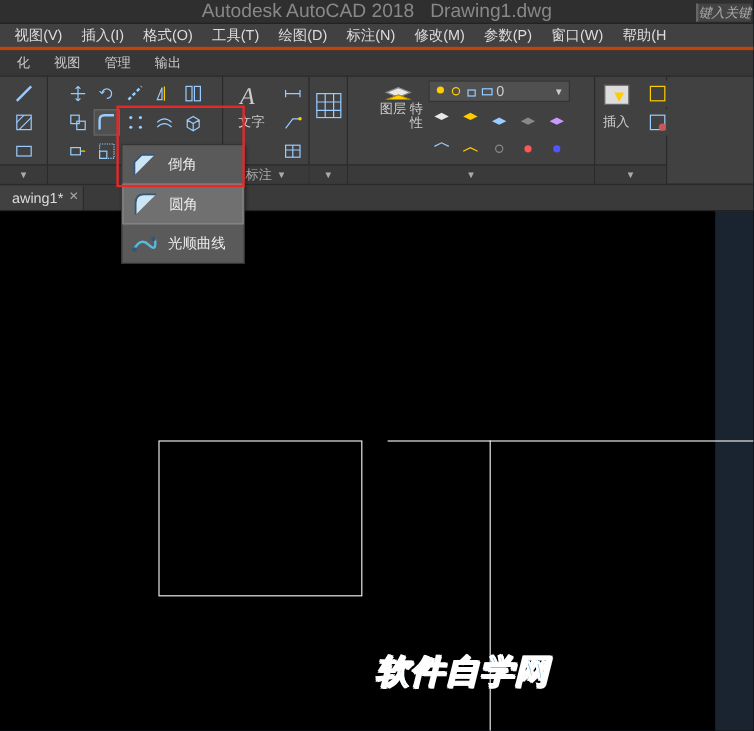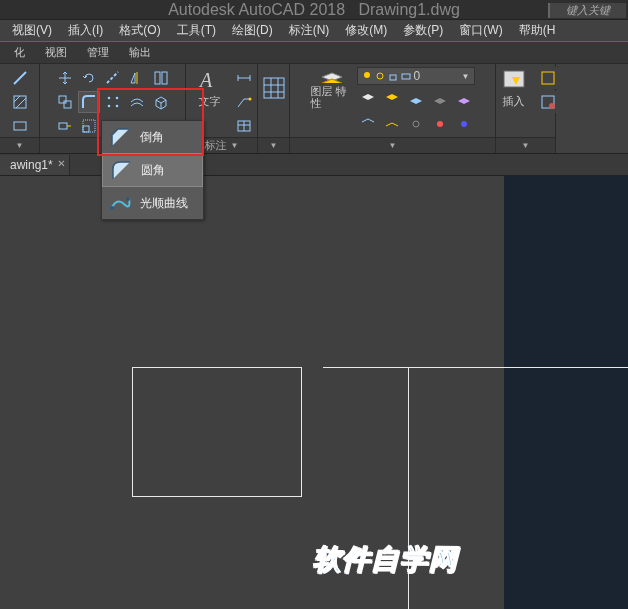--- a/index.html
+++ b/index.html
@@ -1,40 +1,40 @@
 <!DOCTYPE html>
 <html><head>
   <meta charset="utf-8">
   <style>
     * { margin: 0; padding: 0; box-sizing: border-box; }
     body { width: 628px; height: 609px; background: #1a2430; font-family: "Microsoft YaHei", sans-serif; font-size: 12px; color: #ccc; overflow: hidden; }
     .titlebar { height: 20px; background: #2f2f2f; display: flex; align-items: center; justify-content: center; position: relative; border-bottom: 1px solid #222; }
     .titlebar .title { color: #888; font-size: 16px; }
-    .titlebar .search { position: absolute; right: 2px; top: 3px; background: #444; color: #aaa; font-size: 11px; padding: 0 16px; border-left: 2px solid #666; font-style: italic; }
-    .menubar { height: 22px; background: #414141; display: flex; align-items: center; padding-left: 4px; border-bottom: 1px solid #c2410c; }
+    .titlebar .search { position: absolute; right: 2px; top: 3px; background: #444; color: #aaa; font-size: 11px; padding: 0 0; border-left: 2px solid #666; font-style: italic; }
+    .menubar { height: 22px; background: #414141; display: flex; align-items: center; padding-left: 4px; border-bottom: 3px solid #c2410c; }
     .menubar .menu-item { padding: 2px 8px; color: #ddd; font-size: 12px; cursor: pointer; }
     .tabstrip { height: 22px; background: #373737; display: flex; align-items: center; padding-left: 4px; border-bottom: 1px solid #2a2a2a; }
     .tabstrip .tab { padding: 2px 10px; color: #ccc; font-size: 11px; }
     .ribbon { height: 90px; background: #414141; display: flex; border-bottom: 1px solid #222; }
     .panel { border-right: 1px solid #2a2a2a; display: flex; flex-direction: column; align-items: center; padding: 3px 4px 0 4px; position: relative; }
     .panel-label { font-size: 11px; color: #aaa; height: 16px; width: 100%; text-align: center; background: #3a3a3a; border-top: 1px solid #2a2a2a; display: flex; justify-content: center; align-items: center; gap: 4px; position: absolute; bottom: 0; left: 0; cursor: pointer; }
     .panel-label .arrow { font-size: 8px; }
     .icon-btn { width: 22px; height: 22px; display: flex; align-items: center; justify-content: center; background: #414141; border: 1px solid transparent; cursor: pointer; }
     .icon-big { width: 42px; height: 42px; display: flex; flex-direction: column; align-items: center; justify-content: center; cursor: pointer; gap: 2px; }
     .icon-large-label { font-size: 11px; color: #ccc; }
     .col { display: flex; flex-direction: column; gap: 2px; }
     .highlight-box { position: absolute; top: 88px; left: 97px; width: 107px; height: 68px; border: 2px solid #e62828; pointer-events: none; z-index: 5; }
     .dropdown-menu { position: absolute; top: 120px; left: 101px; background: #5a5a5a; border: 1px solid #333; width: 103px; z-index: 3; box-shadow: 1px 1px 3px rgba(0,0,0,0.4); }
     .dropdown-item { display: flex; align-items: center; padding: 4px 6px; gap: 8px; color: #eee; font-size: 12px; cursor: pointer; }
     .dropdown-item.selected { background: #707070; border: 1px solid #888; }
     .dropdown-item .icon { width: 24px; height: 24px; display: flex; align-items: center; justify-content: center; }
     .doctab { height: 22px; background: #3a3a3a; display: flex; align-items: center; border-bottom: 1px solid #222; text-align: right; }
     .doctab .tab { background: #414141; padding: 3px 16px 3px 10px; color: #ddd; font-size: 12px; position: relative; border-right: 1px solid #2a2a2a; }
     .doctab .close { position: absolute; right: 3px; top: 3px; color: #aaa; font-size: 10px; cursor: pointer; }
-    .canvas { position: relative; width: 504px; height: 433px; background: #404040; }
+    .canvas { position: relative; width: 596px; height: 433px; background: #000000; }
     .rect { position: absolute; border: 1px solid #e8e8e8; background: transparent; }
     .line { position: absolute; background: #e8e8e8; }
     .watermark { position: absolute; top: 365px; left: 313px; width: 176px; height: 44px; pointer-events: none; }
     .watermark .main-text { font-size: 28px; font-weight: bold; color: #3498db; -webkit-text-stroke: 1px #fff; text-shadow: 1px 1px 0 #fff, -1px -1px 0 #fff; letter-spacing: 1px; font-style: italic; }
     .watermark .sub-text { font-size: 11px; color: #4aa3de; -webkit-text-stroke: 0.5px #fff; letter-spacing: 0.5px; font-weight: bold; }
     .layer-box { display: flex; align-items: center; background: #505050; border: 1px solid #333; padding: 1px 4px; height: 18px; gap: 3px; min-width: 96px; }
     svg { display: block; }
   </style>
 </head>
 <body>
@@ -242,21 +242,21 @@
       </div>
   </div>
 
   <div class="panel" style="width:206px; padding-bottom:16px;">
     <div style="display:flex; gap:4px;">
       <div class="icon-big">
         <svg width="28" height="28">
             <path d="M4 10 L14 6 L24 10 L14 14 Z" fill="#e8e8e8" stroke="#888"></path>
             <path d="M4 16 L14 12 L24 16 L14 20 Z" fill="#fc0" stroke="#a80"></path>
           </svg>
-        <span class="icon-large-label" style="line-height:1.1;text-align:left;">图层
+        <span class="icon-large-label" style="line-height:1.1;text-align:right;">图层
 特性</span>
       </div>
       <div class="col" style="gap:3px;">
         <div class="layer-box">
           <svg width="10" height="10">
               <circle cx="5" cy="4" r="3" fill="#fc0"></circle>
             </svg>
           <svg width="10" height="10">
               <circle cx="5" cy="5" r="3" fill="none" stroke="#fc0"></circle>
             </svg>

